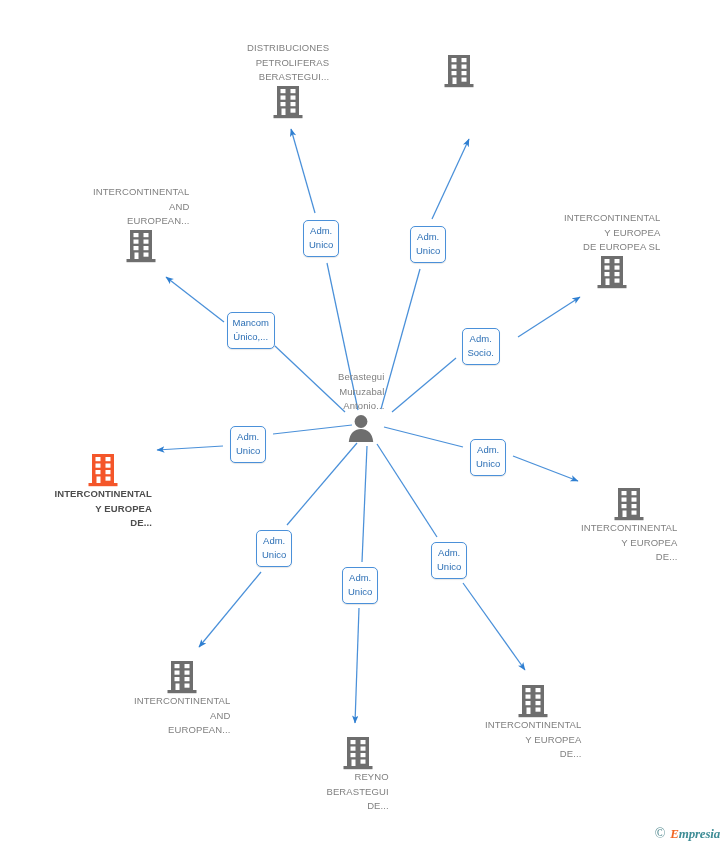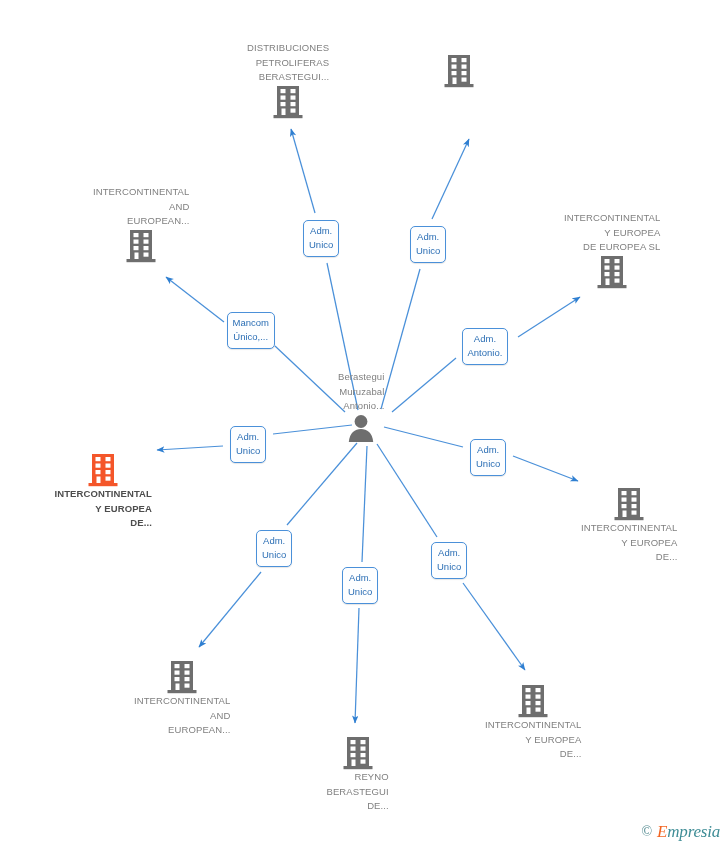--- a/index.html
+++ b/index.html
@@ -14,22 +14,22 @@
   .bld{width:30px;height:34px;margin:0 auto;}
   .person{width:26px;height:28px;margin:0 auto;}
 
   .edge-label{position:absolute;background:#fdfeff;border:1.6px solid #4a90d9;
               border-radius:5px;color:#2c6fb5;font-size:9.5px;line-height:14px;
               text-align:center;padding:3px 5px 4px;white-space:nowrap;
               box-shadow:0 1px 1px rgba(0,0,0,.10);}
 
   .wm{position:absolute;right:8px;bottom:8px;display:flex;align-items:center;gap:5px;}
   .wm-c{font-size:14px;color:#5a8f95;font-family:"Liberation Serif",serif;}
-  .wm-t{font-family:"Liberation Serif",serif;font-style:italic;font-size:17px;
-        color:#3f8d96;font-weight:normal;letter-spacing:-.2px;}
+  .wm-t{font-family:"Liberation Serif",serif;font-style:italic;font-size:13px;
+        color:#3f8d96;font-weight:bold;letter-spacing:-.2px;}
   .wm-t .o{color:#f26522;}
 </style>
 </head>
 <body>
 
 <svg id="graph" viewBox="0 0 728 850">
   <defs>
     <marker id="ah" markerWidth="9" markerHeight="9" refX="7.5" refY="3.2" orient="auto" markerUnits="userSpaceOnUse">
       <path d="M0,0 L8,3.2 L0,6.4 L2,3.2 Z" fill="#2f7fd1"></path>
     </marker>
@@ -253,21 +253,21 @@
     <div class="edge-label" style="left: 410px; top: 225.5px;">
       <div>Adm.</div>
       <div>Unico</div>
     </div>
     <div class="edge-label" style="left: 226.5px; top: 311.5px;">
       <div>Mancom</div>
       <div>Único,...</div>
     </div>
     <div class="edge-label" style="left: 461.5px; top: 327.5px;">
       <div>Adm.</div>
-      <div>Antonio.</div>
+      <div>Socio.</div>
     </div>
     <div class="edge-label" style="left: 230px; top: 425.5px;">
       <div>Adm.</div>
       <div>Unico</div>
     </div>
     <div class="edge-label" style="left: 470px; top: 438.5px;">
       <div>Adm.</div>
       <div>Unico</div>
     </div>
     <div class="edge-label" style="left: 256px; top: 529.5px;">

